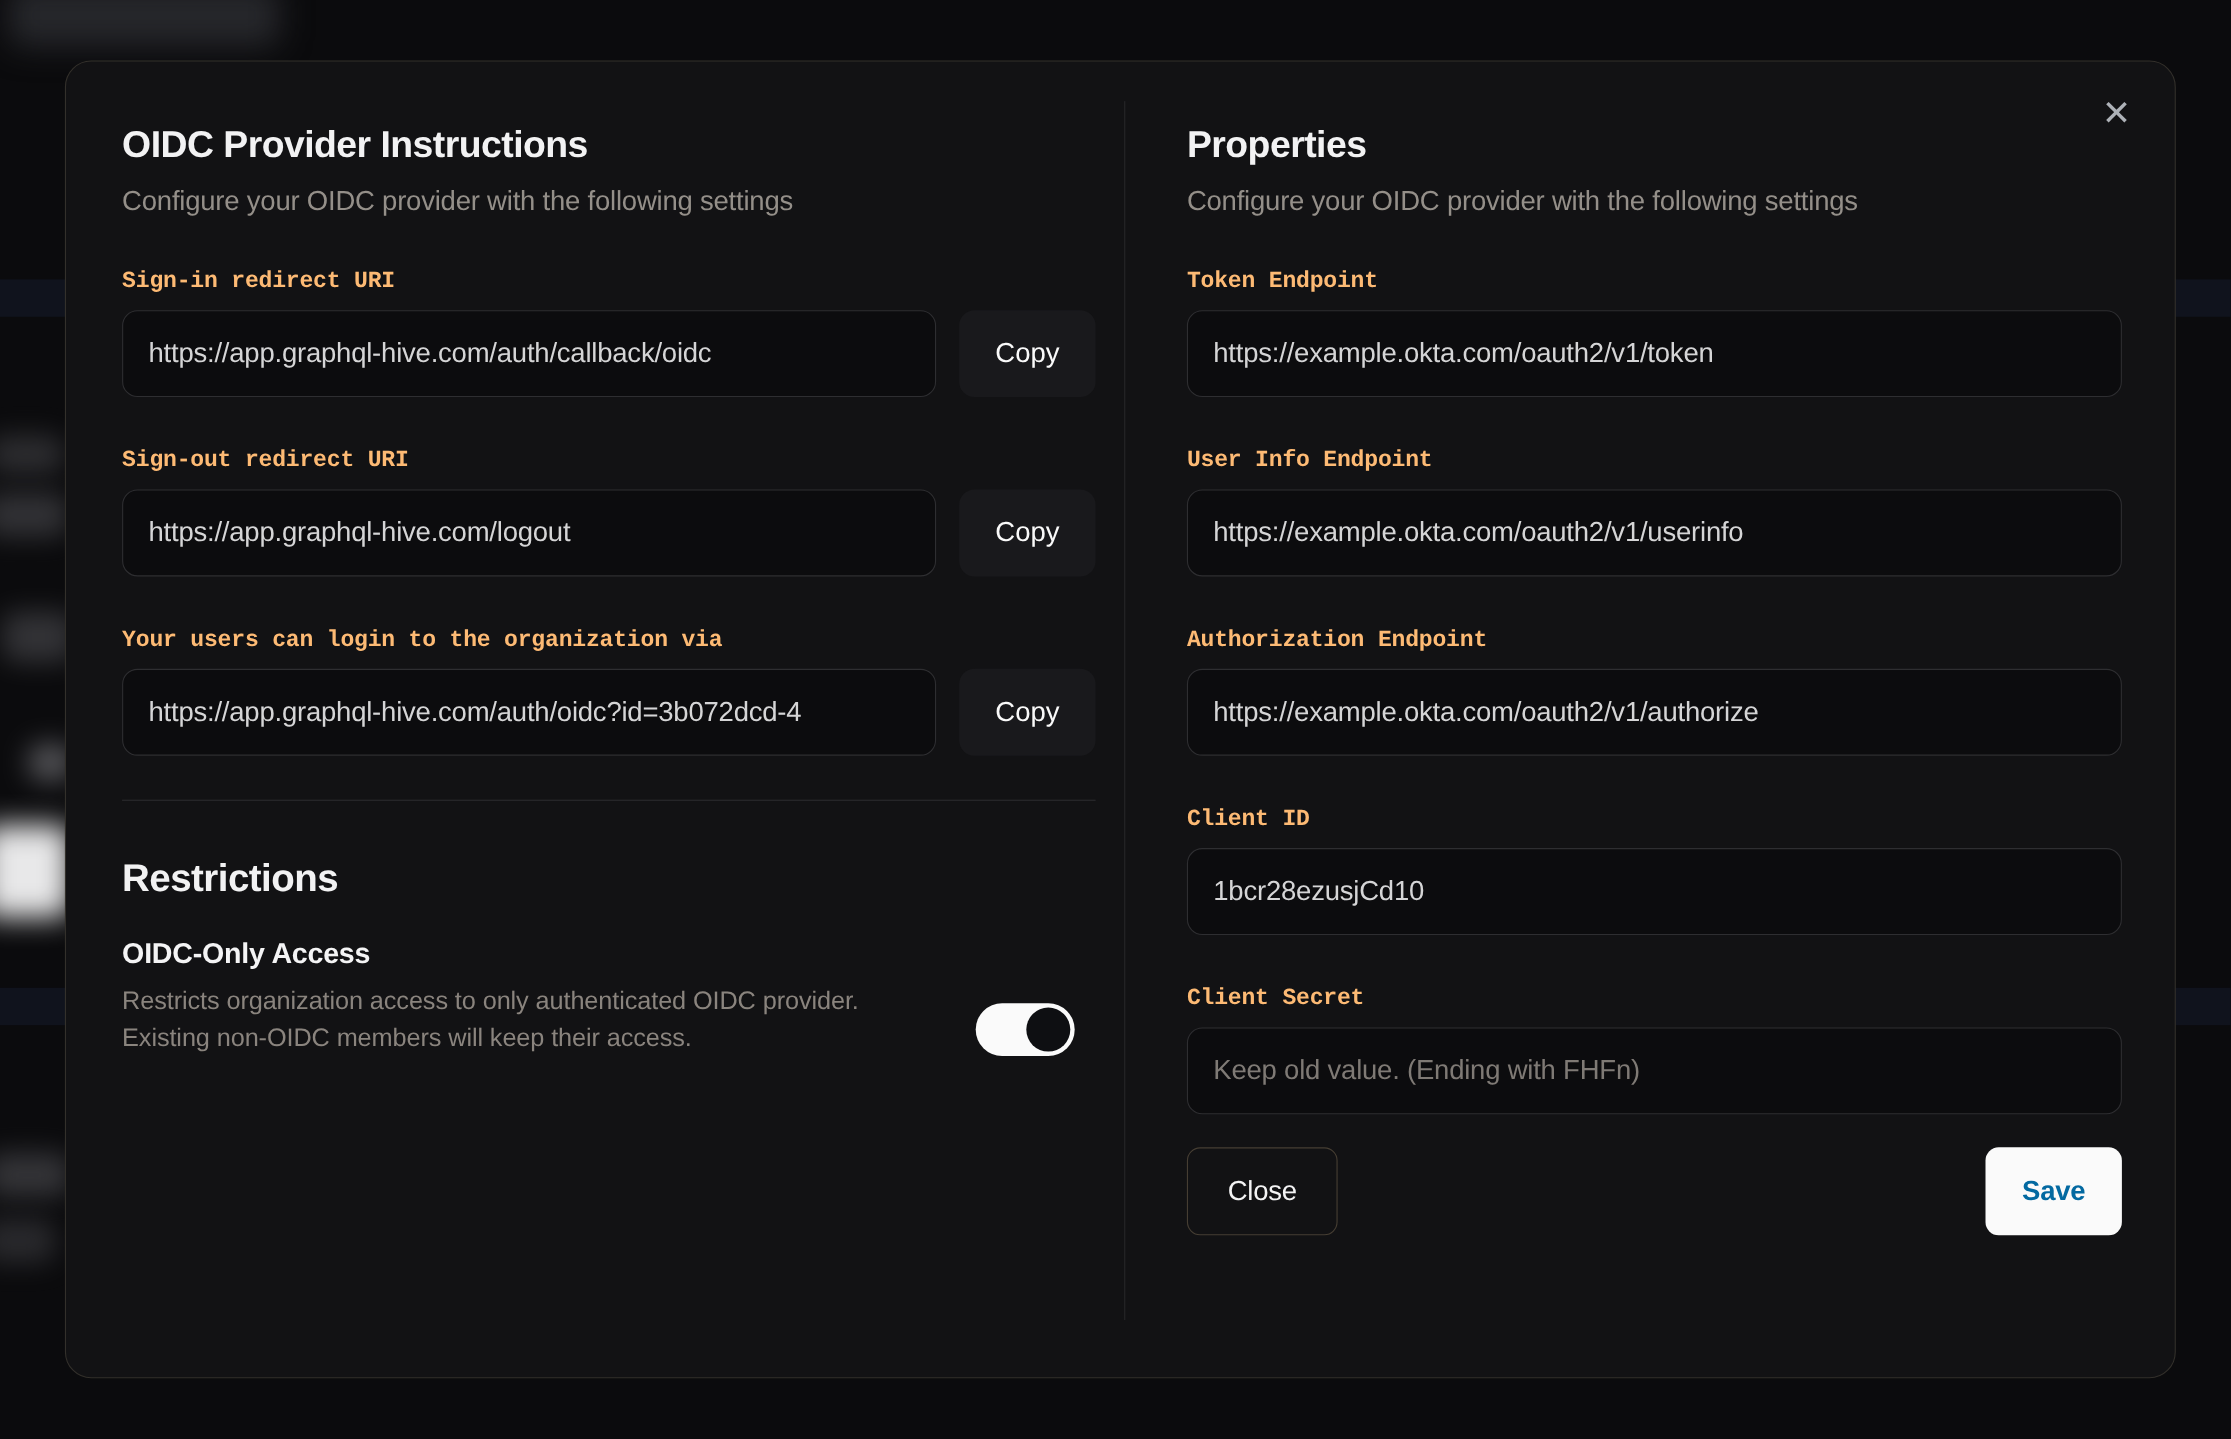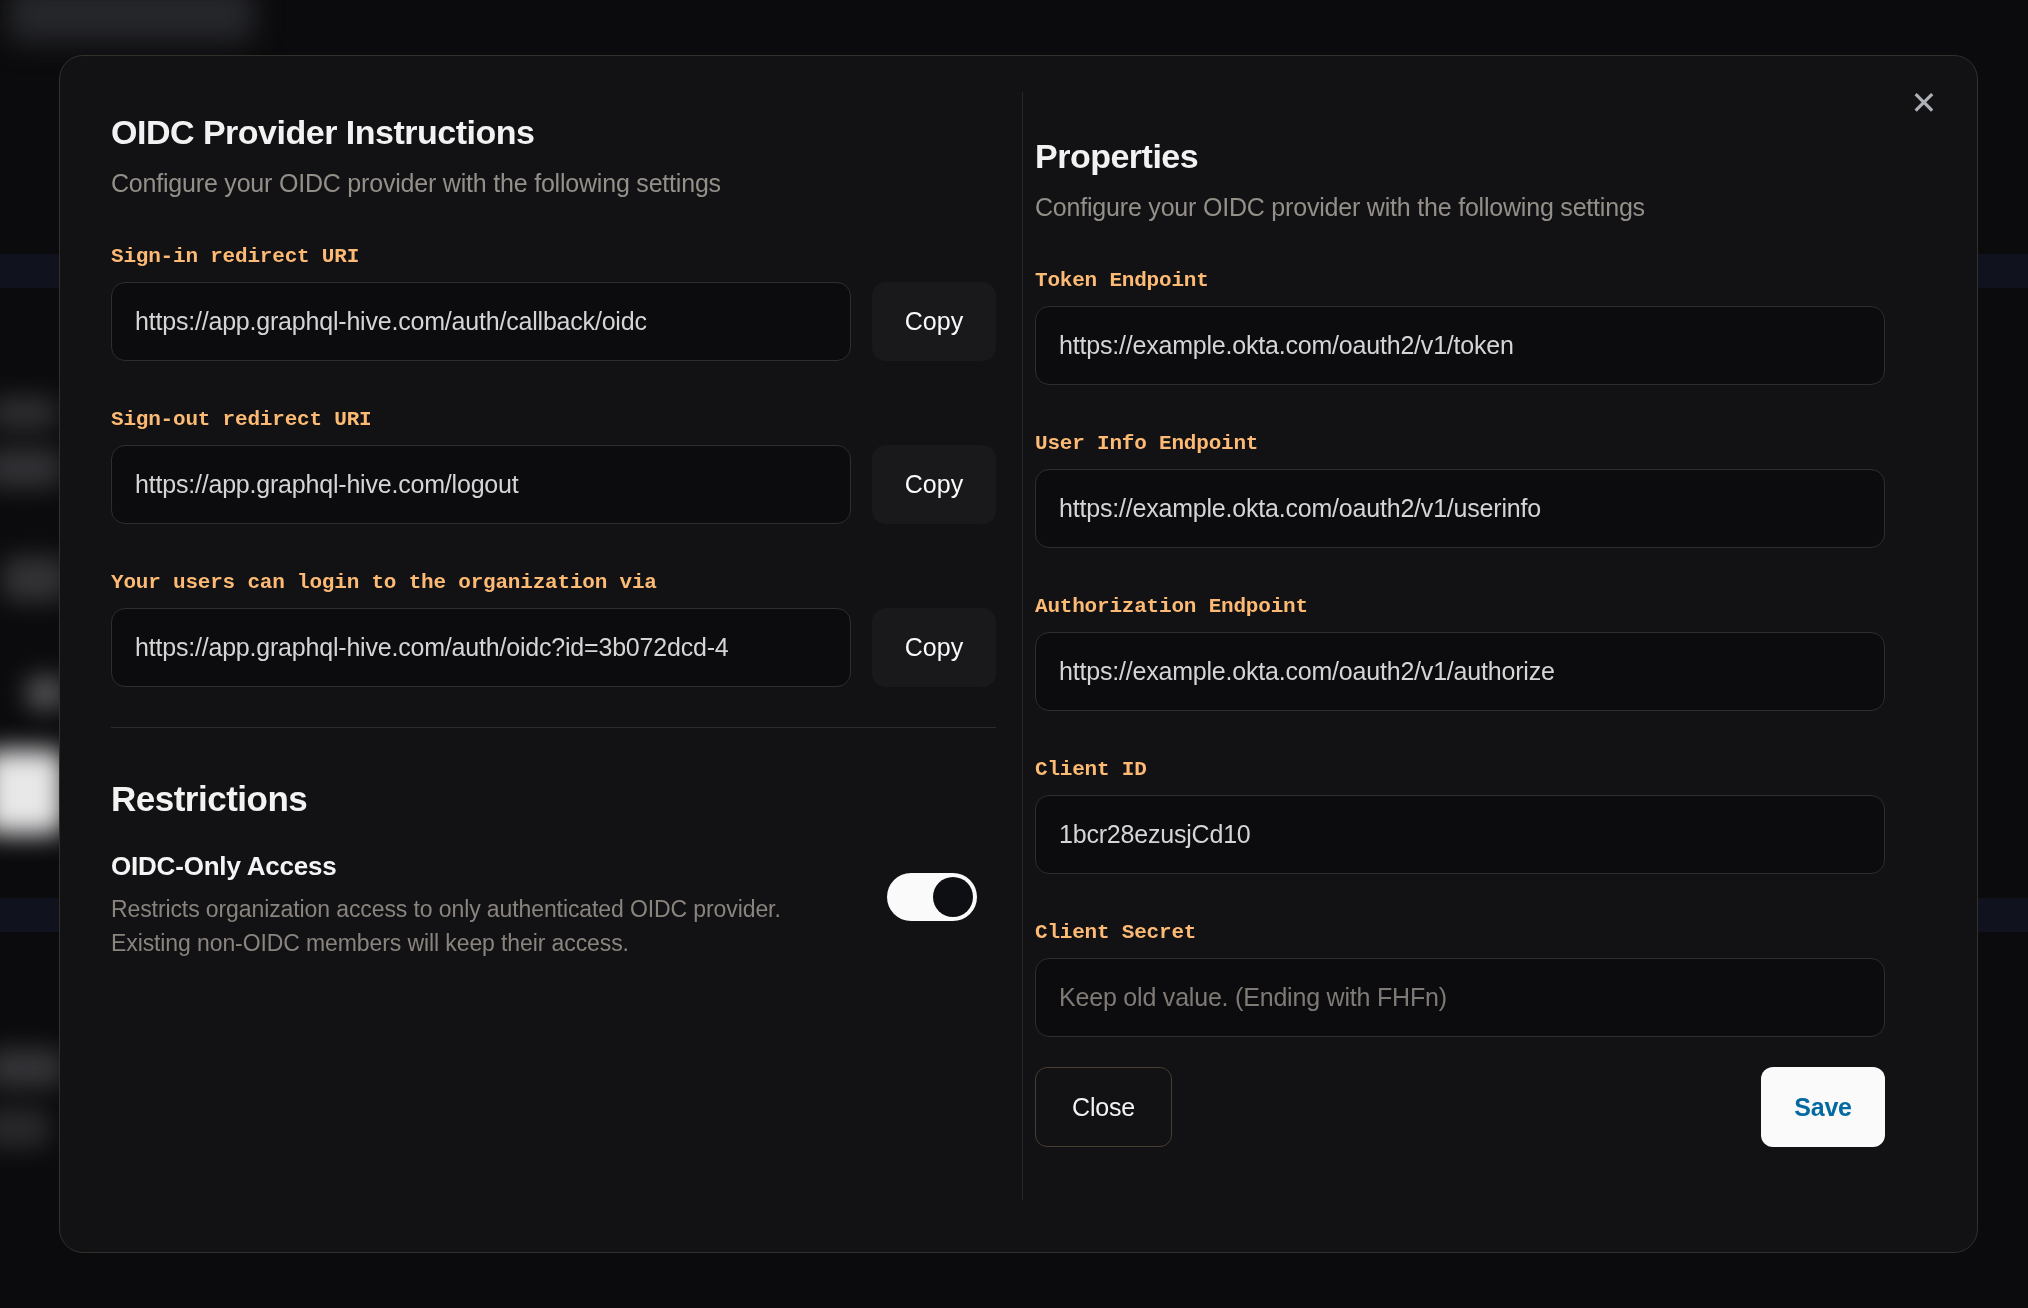--- a/index.html
+++ b/index.html
@@ -37,21 +37,21 @@
 
   .close-x {
     position:absolute; top:26px; right:32px; width:42px; height:42px;
     background:transparent; border:none; color:#aeb2b8;
     font-size:32px; line-height:42px; text-align:center; cursor:pointer;
     font-family:"DejaVu Sans",sans-serif;
   }
 
   .col { position:absolute; top:57px; }
   .col.left  { left:51px;  width:885px; }
-  .col.right { left:975px; width:850px;margin-top:24px; }
+  .col.right { left:1019px; width:850px; }
 
   h2.panel-title { font-size:34px; font-weight:700; letter-spacing:-0.5px; color:#f2f2f3; }
   p.panel-sub { margin-top:17px; font-size:25px; color:#948f89; letter-spacing:-0.2px; }
 
   .field { margin-top:47px; }
   .field-label { display:block; font-size:21px; font-weight:600; color:#fdba74; letter-spacing:-0.2px; margin-bottom:14px;font-family:Liberation Mono, monospace; }
   .field-row { display:flex; gap:21px; }
 
   .text-input {
     height:79px; width:100%; flex:1; min-width:0;
@@ -66,21 +66,21 @@
     width:124px; height:79px; flex:0 0 124px;
     background:#19191c; border:none; border-radius:14px;
     color:#fafafa; font-size:25px; font-weight:500; cursor:pointer;
     font-family:"Liberation Sans","DejaVu Sans",sans-serif;
   }
 
   .hdivider { margin-top:40px; border:none; border-top:1px solid #2b2b2e; }
 
   h2.restrictions-title { margin-top:51px; font-size:35px; font-weight:700; letter-spacing:-0.5px; color:#f2f2f3; }
 
-  .toggle-row { margin-top:32px; display:flex; justify-content:space-between; align-items:flex-start; }
+  .toggle-row { margin-top:32px; display:flex; justify-content:space-between; align-items:flex-end; }
   .toggle-texts { max-width:700px; }
   .toggle-label { font-size:26px; font-weight:600; color:#f4f4f5; letter-spacing:-0.2px; }
   .toggle-desc { margin-top:10px; font-size:23px; line-height:34px; color:#8a847e; letter-spacing:-0.1px; }
 
   .switch {
     position:relative; margin-top:22px; margin-right:19px;
     width:90px; height:48px; border-radius:24px;
     background:#fafafa; border:none; cursor:pointer; flex:0 0 auto;
   }
   .switch .knob {

